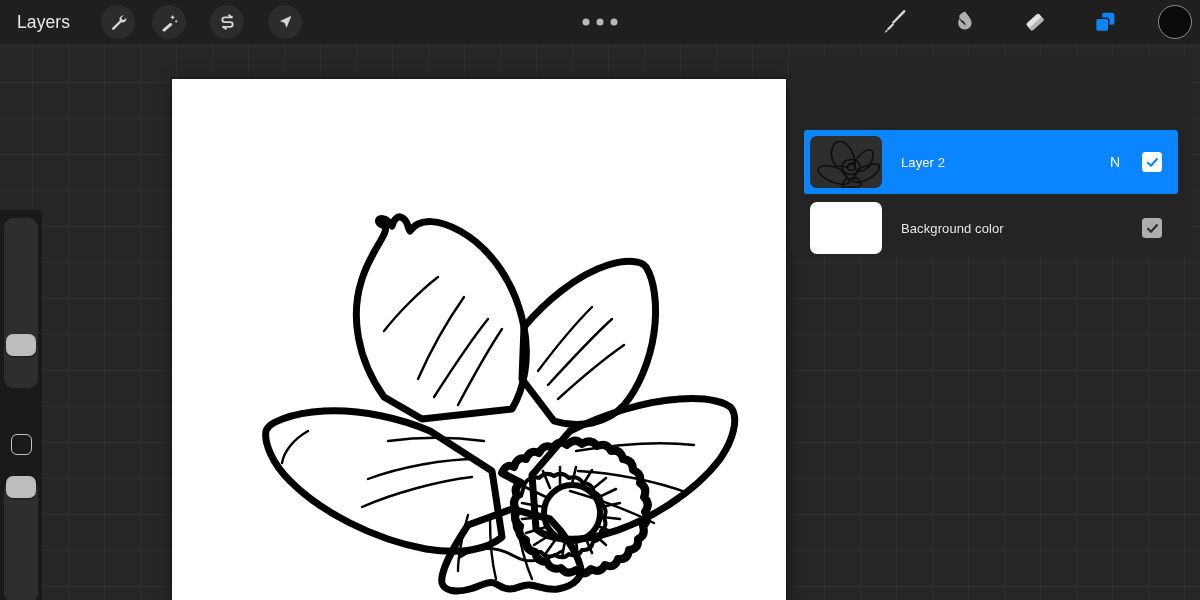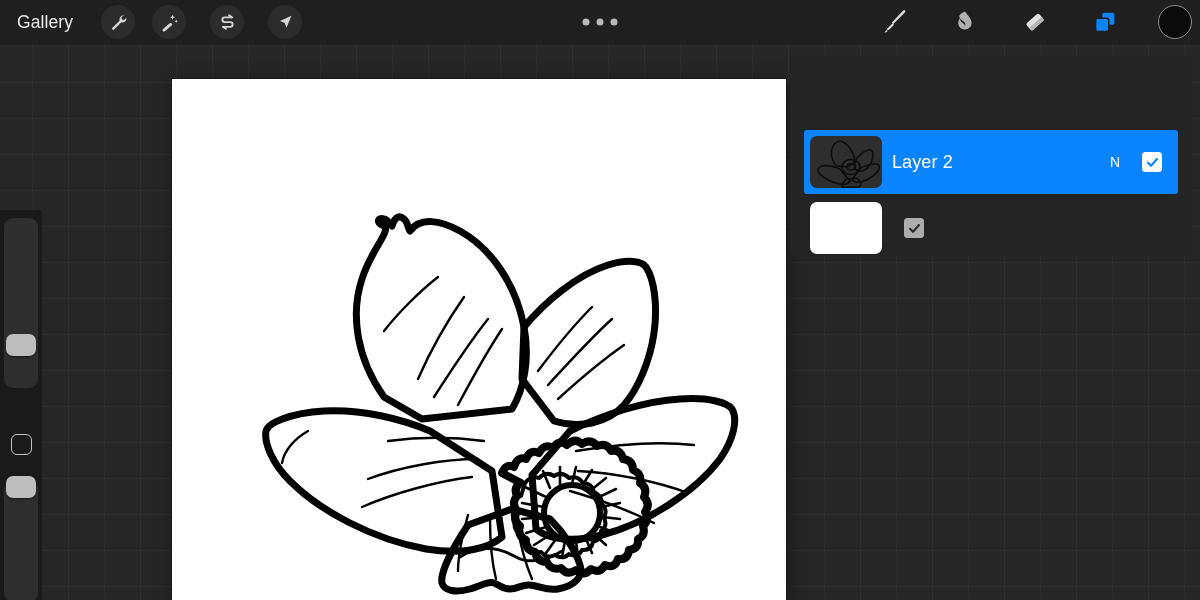--- a/index.html
+++ b/index.html
@@ -123,22 +123,22 @@
 
   .layer-thumb {
     width:72px; height:52px; border-radius:7px;
     margin-left:6px; flex:0 0 auto;
     overflow:hidden; background:#fff;
   }
   #thumb-0 { background:#2e2e2e; }
   .layer-thumb svg { display:block; width:100%; height:100%; }
 
   .layer-name {
-    margin-left:10px; flex:1 1 auto;
-    color:#fff; font-size:18px; letter-spacing:.1px;
+    margin-left:19px; flex:1 1 auto;
+    color:#fff; font-size:13px; letter-spacing:.1px;
   }
   #layer-row-1 .layer-name { color:#e6e6e6; }
 
   .blend-mode {
     color:#ffffff; font-size:14px; margin-right:22px; flex:0 0 auto;
   }
   .layer-check {
     width:20px; height:20px; border-radius:3.5px;
     margin-right:16px; flex:0 0 auto;
     display:flex; align-items:center; justify-content:center;
@@ -273,33 +273,34 @@
       <div class="blend-mode">N</div>
       <div class="layer-check" id="check-0">
         <svg width="13" height="13" viewBox="0 0 13 13">
           <path d="M2 6.8 L5 9.8 L11 3" fill="none" stroke="#0a84ff" stroke-width="2.1" stroke-linecap="round" stroke-linejoin="round"></path>
         </svg>
       </div>
     </div>
 
     <div class="layer-row" id="layer-row-1">
       <div class="layer-thumb" id="thumb-1"></div>
+      <div class="layer-name">Background color</div>
       <div class="blend-mode"></div>
       <div class="layer-check" id="check-1">
         <svg width="13" height="13" viewBox="0 0 13 13">
           <path d="M2 6.8 L5 9.8 L11 3" fill="none" stroke="#2b2b2b" stroke-width="2.1" stroke-linecap="round" stroke-linejoin="round"></path>
         </svg>
       </div>
     </div>
   </div>
 
   <div id="topbar">
 
     <div class="gallery-btn">
-      <span>Gallery</span>
+      <span>Layers</span>
     </div>
 
     <div class="tool-circle" style="left:101px">
       <svg width="19" height="19" viewBox="0 0 24 24" fill="#d6d6d6">
         <path d="M20.2 4.6a5.2 5.2 0 0 0-6.1 6.6L4.5 20.8a1.6 1.6 0 0 0 2.3 2.3l9.6-9.6a5.2 5.2 0 0 0 6.6-6.1l-3 3-2.8-.7-.7-2.8 3-3z" transform="translate(0,-1) scale(0.95)"></path>
       </svg>
     </div>
 
     <div class="tool-circle" style="left:152px">
       <svg width="20" height="20" viewBox="0 0 24 24" fill="#d6d6d6">

